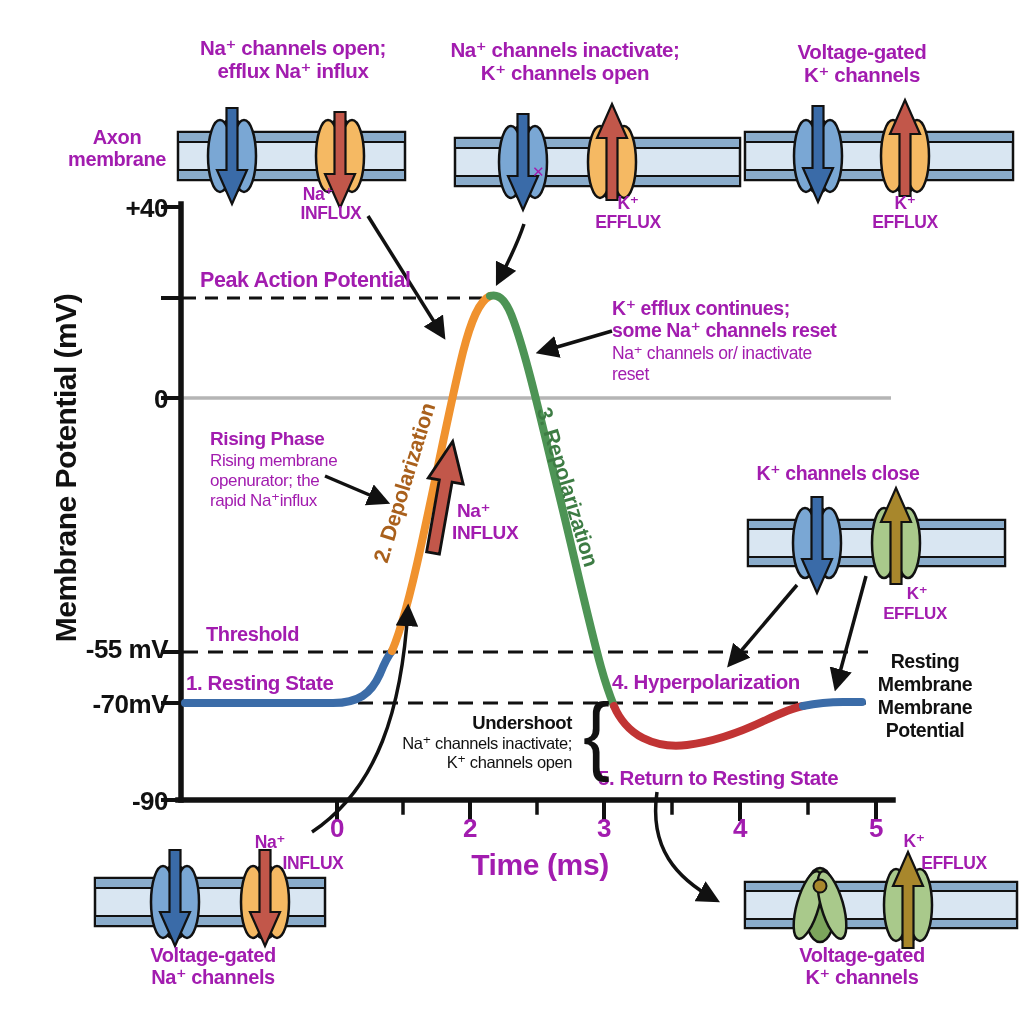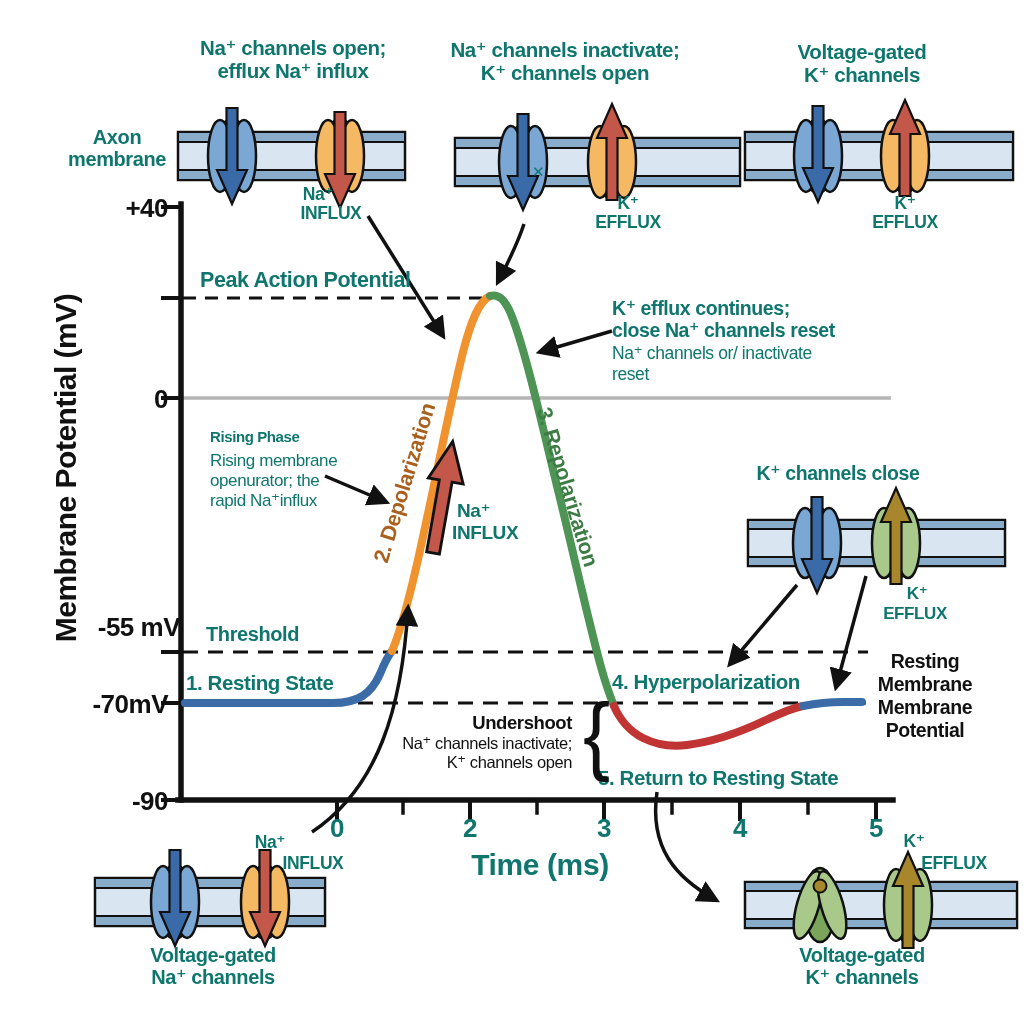--- a/index.html
+++ b/index.html
@@ -1,19 +1,19 @@
 <!DOCTYPE html>
 <html><head>
 <meta charset="utf-8">
 <style>
   html,body{margin:0;padding:0;background:#fff;}
   .canvas{position:relative;width:1024px;height:1024px;background:#ffffff;overflow:hidden;
           font-family:"Liberation Sans","DejaVu Sans",sans-serif;color:#111;}
   svg.layer{position:absolute;left:0;top:0;z-index:1;}
-  .lb{position:absolute;white-space:nowrap;color:#0f766e;font-weight:700;letter-spacing:-0.4px;z-index:2;line-height:1.15;}
+  .lb{position:absolute;white-space:nowrap;color:#a21caf;font-weight:700;letter-spacing:-0.4px;z-index:2;line-height:1.15;}
   .rg{font-weight:400;}
   .c{transform:translateX(-50%);}
   .ctr{text-align:center;}
   .rt{text-align:right;}
   .ylab{position:absolute;left:66px;top:468px;transform:translate(-50%,-50%) rotate(-90deg);
         font-weight:700;font-size:30px;white-space:nowrap;z-index:2;letter-spacing:-0.5px;}
   .ytick{position:absolute;left:0;width:168px;text-align:right;font-weight:700;font-size:26px;z-index:2;letter-spacing:-0.5px;}
   .xtick{font-size:26px;}
   .rot{transform:translate(-50%,-50%);}
   .brace{position:absolute;left:583px;top:699px;font-size:104px;font-weight:400;line-height:0.8;
@@ -193,21 +193,21 @@
       </g>
       <use href="#fatArrow" transform="translate(908,948)" fill="#a8872c" stroke="#111" stroke-width="2.2"></use>
     </g>
   </svg>
 
   <div class="ylab">Membrane Potential (mV)</div>
   <div class="lb c xtick" style="left:540px;top:848px;font-size:30px;">Time (ms)</div>
 
   <div class="ytick" style="top:193px;">+40</div>
   <div class="ytick" style="top:384px;">0</div>
-  <div class="ytick" style="top:612px;margin-left:12px;">-55 mV</div>
+  <div class="ytick" style="top:634px;">-55 mV</div>
   <div class="ytick" style="top:689px;">-70mV</div>
   <div class="ytick" style="top:786px;">-90</div>
 
   <div class="lb c xtick" style="left:337px;top:814px;">0</div>
   <div class="lb c xtick" style="left:470px;top:814px;">2</div>
   <div class="lb c xtick" style="left:604px;top:814px;">3</div>
   <div class="lb c xtick" style="left:740px;top:814px;">4</div>
   <div class="lb c xtick" style="left:876px;top:814px;">5</div>
 
   <div class="lb c ctr" style="left:293px;top:36px;font-size:20.5px;">Na⁺ channels open;</div>
@@ -238,25 +238,25 @@
   <div class="lb c ctr" style="left:213px;top:966px;font-size:20px;">Na⁺ channels</div>
 
   <div class="lb c" style="left:914px;top:831px;font-size:17.5px;">K⁺</div>
   <div class="lb c" style="left:954px;top:853px;font-size:17.5px;">EFFLUX</div>
   <div class="lb c ctr" style="left:862px;top:944px;font-size:20px;">Voltage-gated</div>
   <div class="lb c ctr" style="left:862px;top:966px;font-size:20px;">K⁺ channels</div>
 
   <div class="lb" style="left:200px;top:268px;font-size:21.5px;">Peak Action Potential</div>
 
   <div class="lb" style="left:612px;top:297px;font-size:19.5px;">K⁺ efflux continues;</div>
-  <div class="lb" style="left:612px;top:319px;font-size:19.5px;">close Na⁺ channels reset</div>
+  <div class="lb" style="left:612px;top:319px;font-size:19.5px;">some Na⁺ channels reset</div>
   <div class="lb rg" style="left:612px;top:343px;font-size:17.5px;">Na⁺ channels or/ inactivate</div>
   <div class="lb rg" style="left:612px;top:364px;font-size:17.5px;">reset</div>
 
-  <div class="lb" style="left:210px;top:428px;font-size:15px;">Rising Phase</div>
+  <div class="lb" style="left:210px;top:428px;font-size:19px;">Rising Phase</div>
   <div class="lb rg" style="left:210px;top:451px;font-size:17px;">Rising membrane</div>
   <div class="lb rg" style="left:210px;top:471px;font-size:17px;">openurator; the</div>
   <div class="lb rg" style="left:210px;top:491px;font-size:17px;">rapid Na⁺influx</div>
 
   <div class="lb rot" style="left:405px;top:483px;font-size:21.5px;color:#a9601c;transform:translate(-50%,-50%) rotate(-73deg);">2. Depolarization</div>
   <div class="lb rot" style="left:567px;top:487px;font-size:21.5px;color:#3d7c44;transform:translate(-50%,-50%) rotate(73deg);">3. Repolarization</div>
 
   <div class="lb" style="left:457px;top:500px;font-size:19px;">Na⁺</div>
   <div class="lb" style="left:452px;top:522px;font-size:19px;">INFLUX</div>
 

